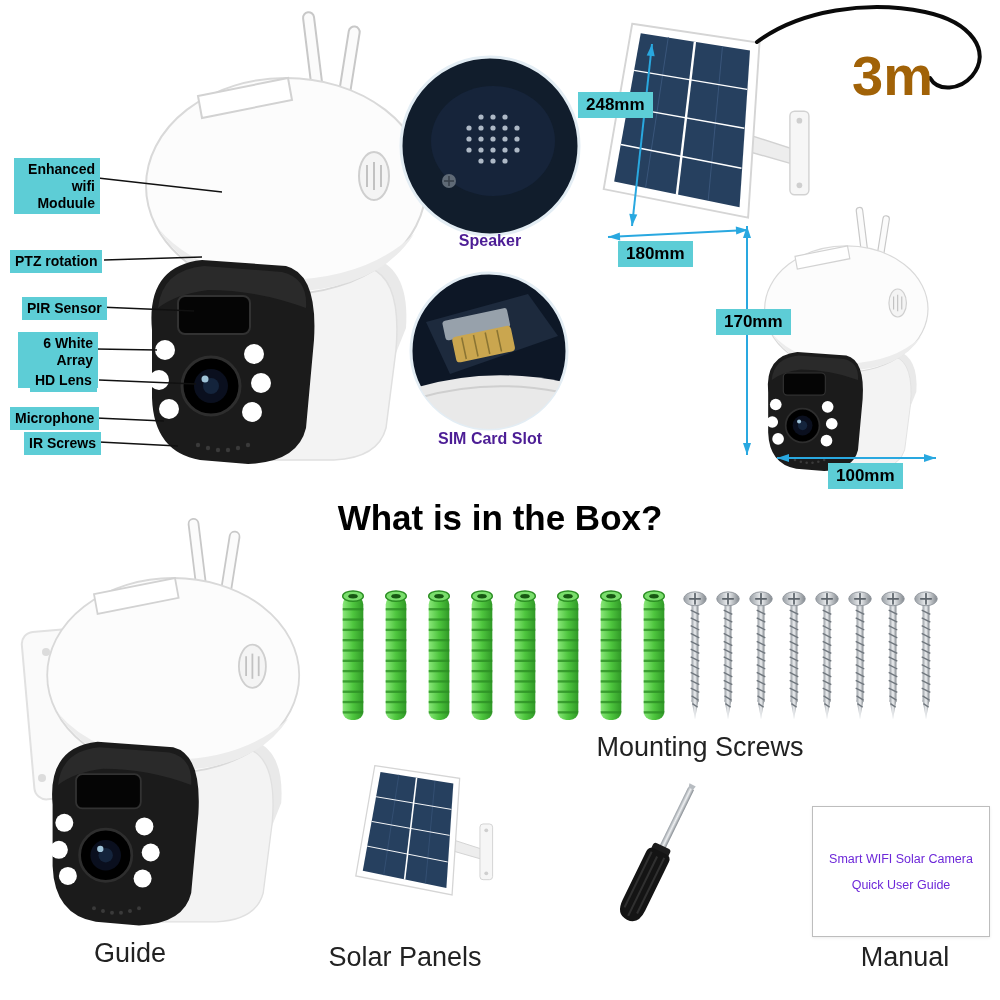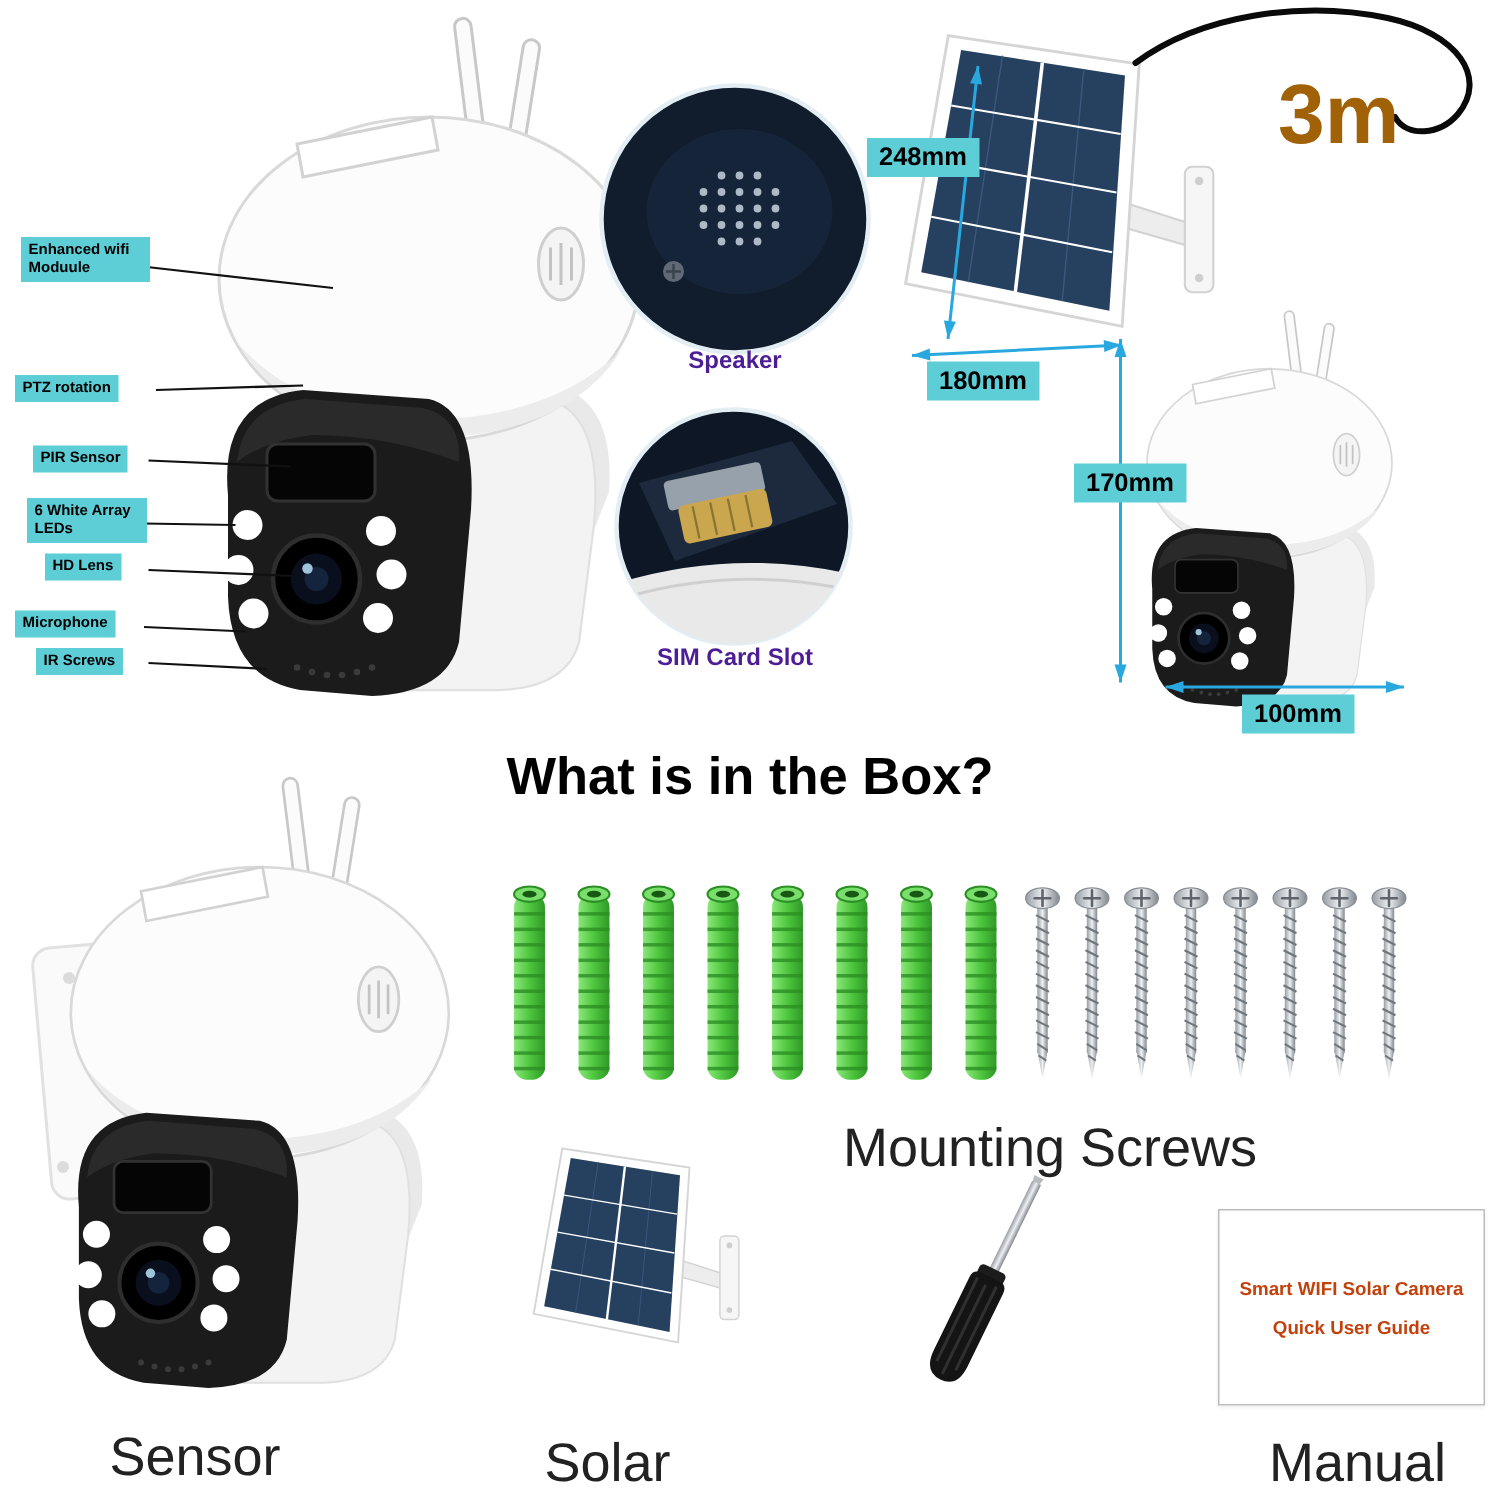--- a/index.html
+++ b/index.html
@@ -3,49 +3,49 @@
 <meta charset="utf-8">
 <style>
   * { margin:0; padding:0; box-sizing:border-box; }
   html,body { background:#ffffff; }
   body { width:1000px; height:1000px; font-family:"Liberation Sans", sans-serif; color:#000; }
   .stage { position:relative; width:1000px; height:1000px; background:#fff; overflow:hidden; }
   .abs { position:absolute; }
 
   .callout {
     position:absolute; background:#5dcdd6; color:#000;
-    font-size:10px; font-weight:bold; line-height:1.2;
-    padding:3px 5px; text-align:left; white-space:nowrap;
+    font-size:14px; font-weight:bold; line-height:1.2;
+    padding:3px 5px; text-align:right; white-space:nowrap;
   }
   .callout.wrap { white-space:normal; }
 
   .dim-label {
     position:absolute; background:#5dcdd6; color:#000;
     font-size:17px; font-weight:bold; padding:3px 8px; white-space:nowrap;margin-left:20px;
   }
 
   .detail-label { position:absolute; font-size:16px; font-weight:bold; color:#4c1d95; text-align:center; }
 
   .cable-length { position:absolute; font-size:56px; font-weight:bold; color:#a16207; line-height:1; }
 
   .headline { position:absolute; left:0; top:498px; width:1000px; text-align:center;
               font-size:35px; font-weight:bold; color:#000; }
 
-  .item-label { position:absolute; font-size:36px; color:#222; text-align:center;margin-top:12px; }
+  .item-label { position:absolute; font-size:27px; color:#222; text-align:center; }
 
   .anchors-row { position:absolute; left:338px; top:583px; display:flex; gap:13px; }
   .screws-row  { position:absolute; left:682px; top:585px; display:flex; gap:7px; }
 
   .manual-box {
     position:absolute; left:812px; top:806px; width:178px; height:131px;
     background:#fff; border:1px solid #bdbdbd;
     display:flex; flex-direction:column; align-items:center; justify-content:center; gap:12px;
     box-shadow:0 1px 3px rgba(0,0,0,0.08);
   }
-  .manual-box .line { font-size:12.5px; font-weight:bold; color:#c2410c; text-align:center; }
+  .manual-box .line { font-size:12.5px; font-weight:normal; color:#6d28d9; text-align:center; }
 </style>
 </head>
 <body>
 
 <div class="stage">
 
   <svg width="0" height="0" style="position:absolute" aria-hidden="true">
     <defs>
       <linearGradient id="grad-steel" x1="0" y1="0" x2="1" y2="0">
         <stop offset="0" stop-color="#979da3"></stop>
@@ -364,18 +364,18 @@
         <line x1="86" y1="80" x2="86" y2="142"></line>
       </g>
     </g>
   </svg>
 
   <div class="manual-box">
     <div class="line">Smart WIFI Solar Camera</div>
     <div class="line">Quick User Guide</div>
   </div>
 
-  <div class="item-label" style="left:40px;top:938px;width:180px">Sensor</div>
+  <div class="item-label" style="left:40px;top:938px;width:180px">Guide</div>
   <div class="item-label" style="left:560px;top:732px;width:280px">Mounting Screws</div>
   <div class="item-label" style="left:310px;top:942px;width:190px">Solar Panels</div>
   <div class="item-label" style="left:820px;top:942px;width:170px">Manual</div>
 
 </div>
 
 </body></html>

